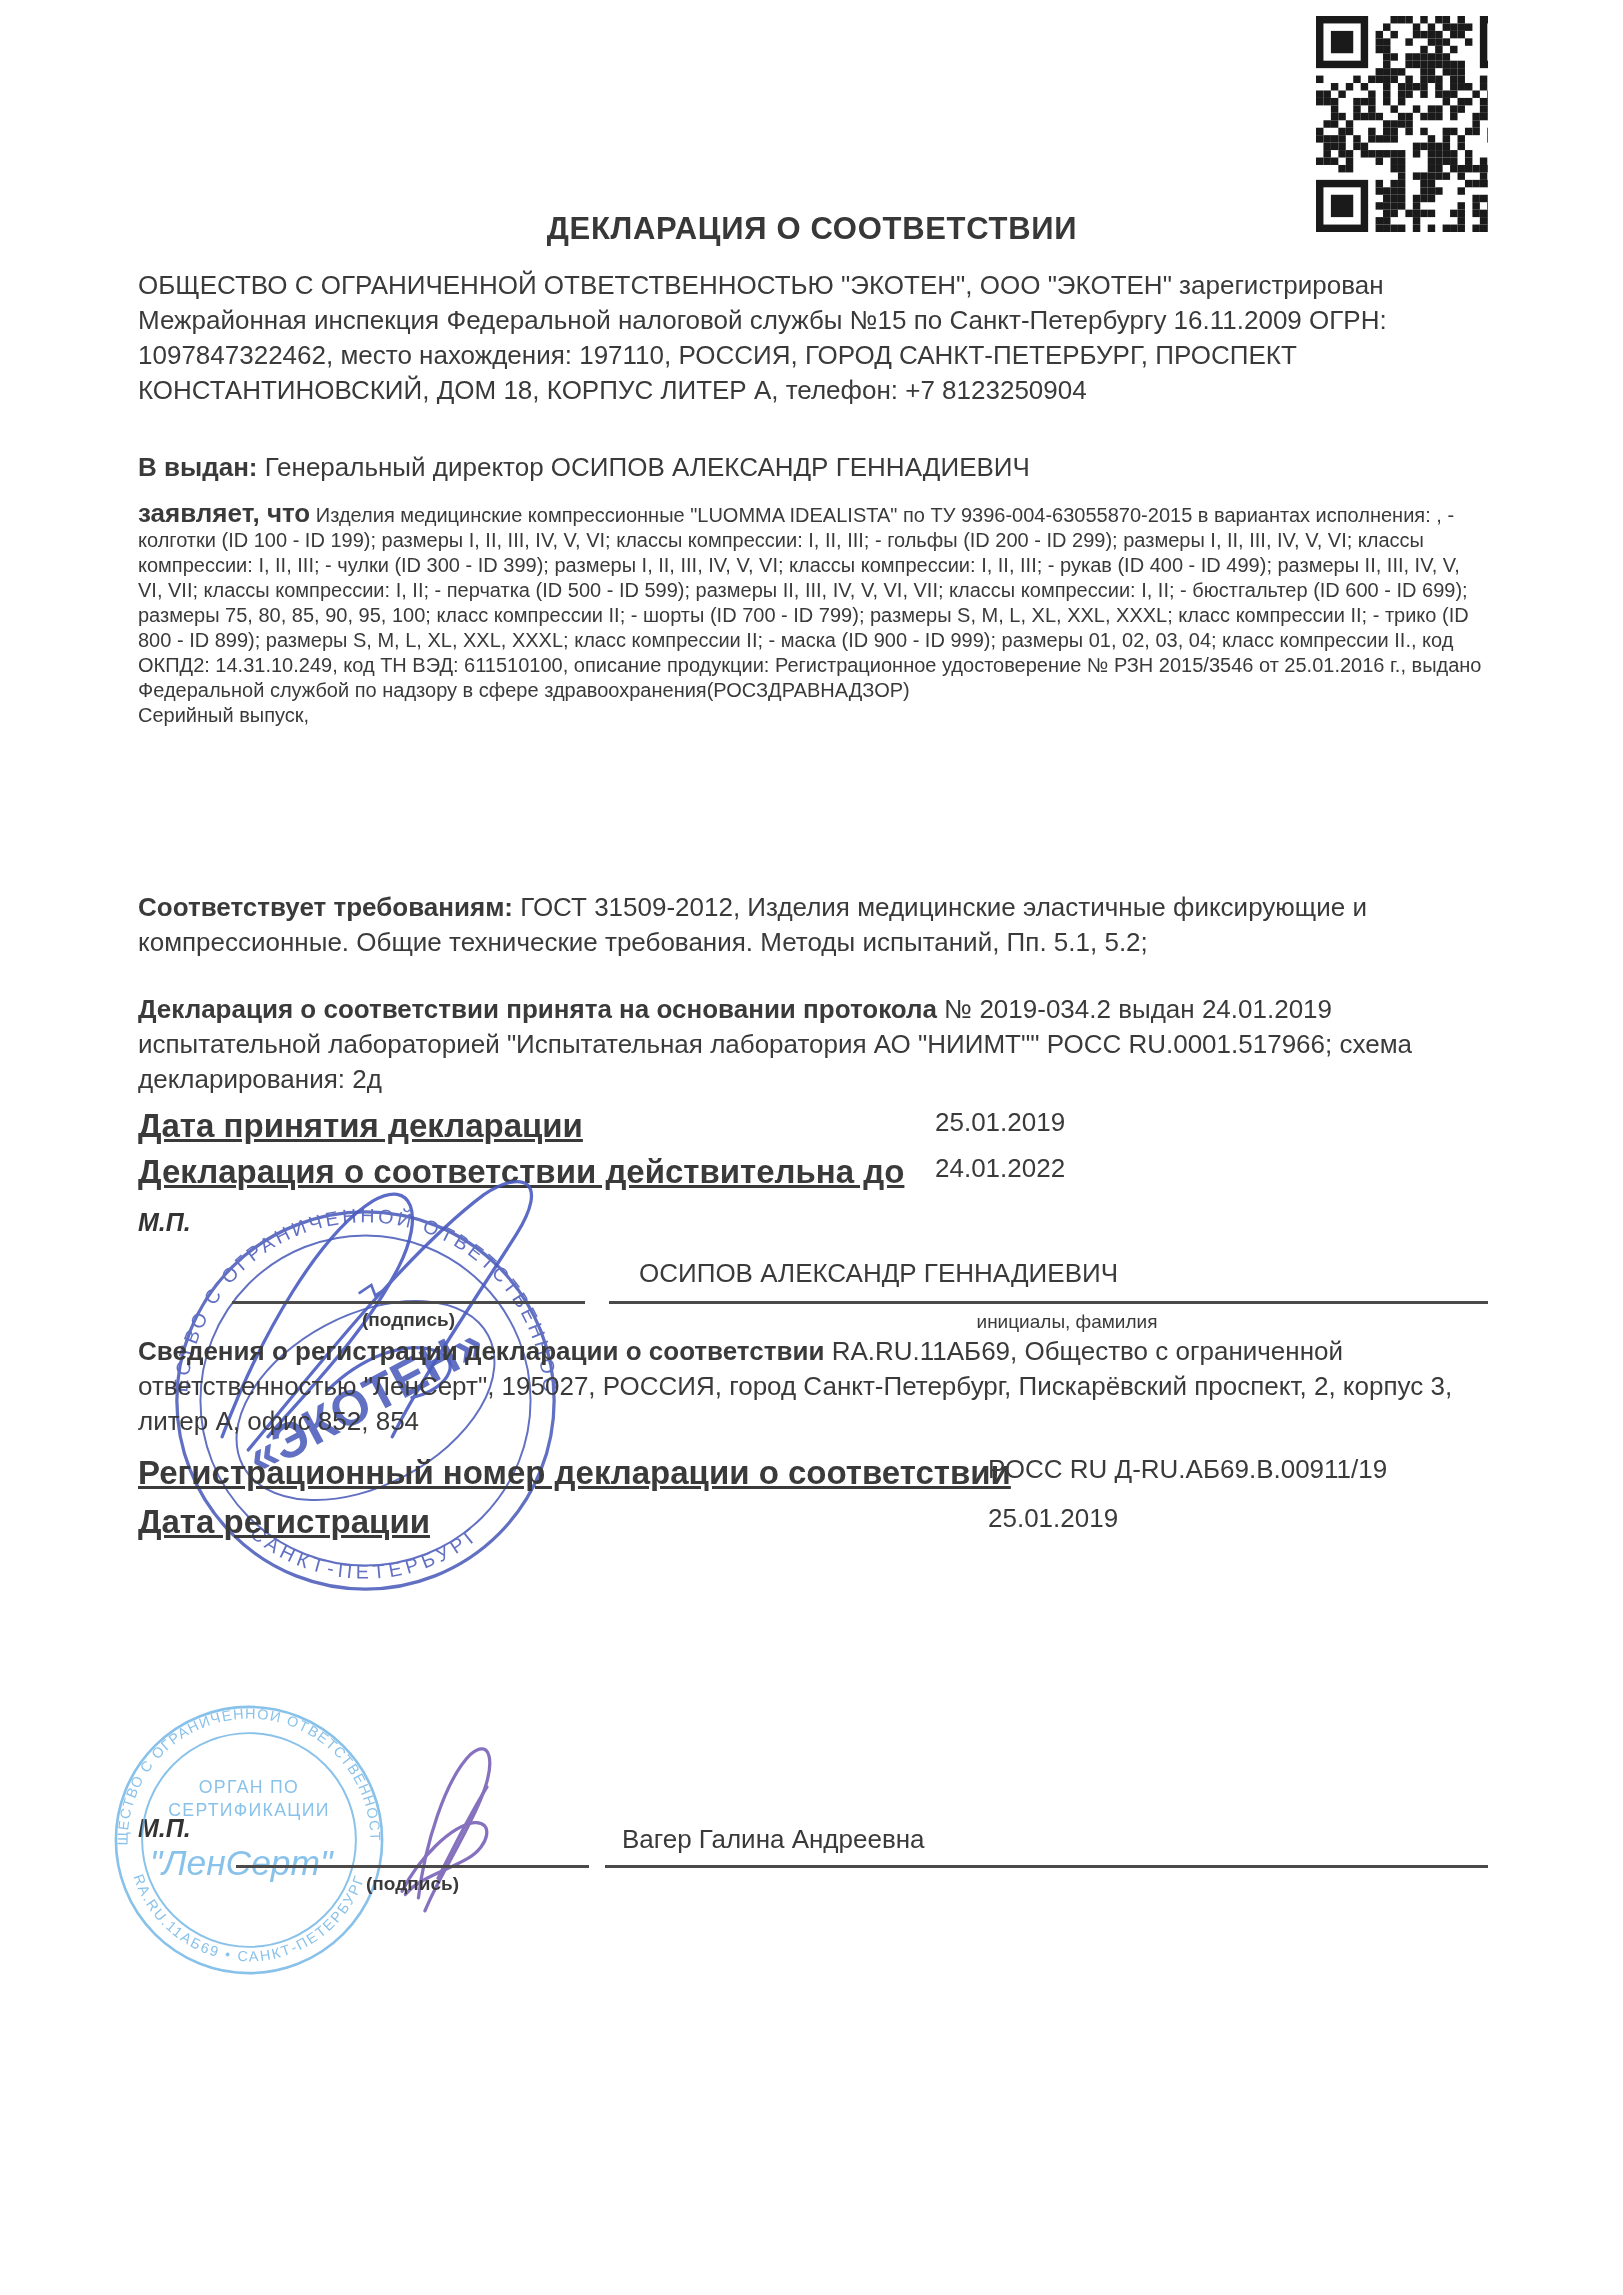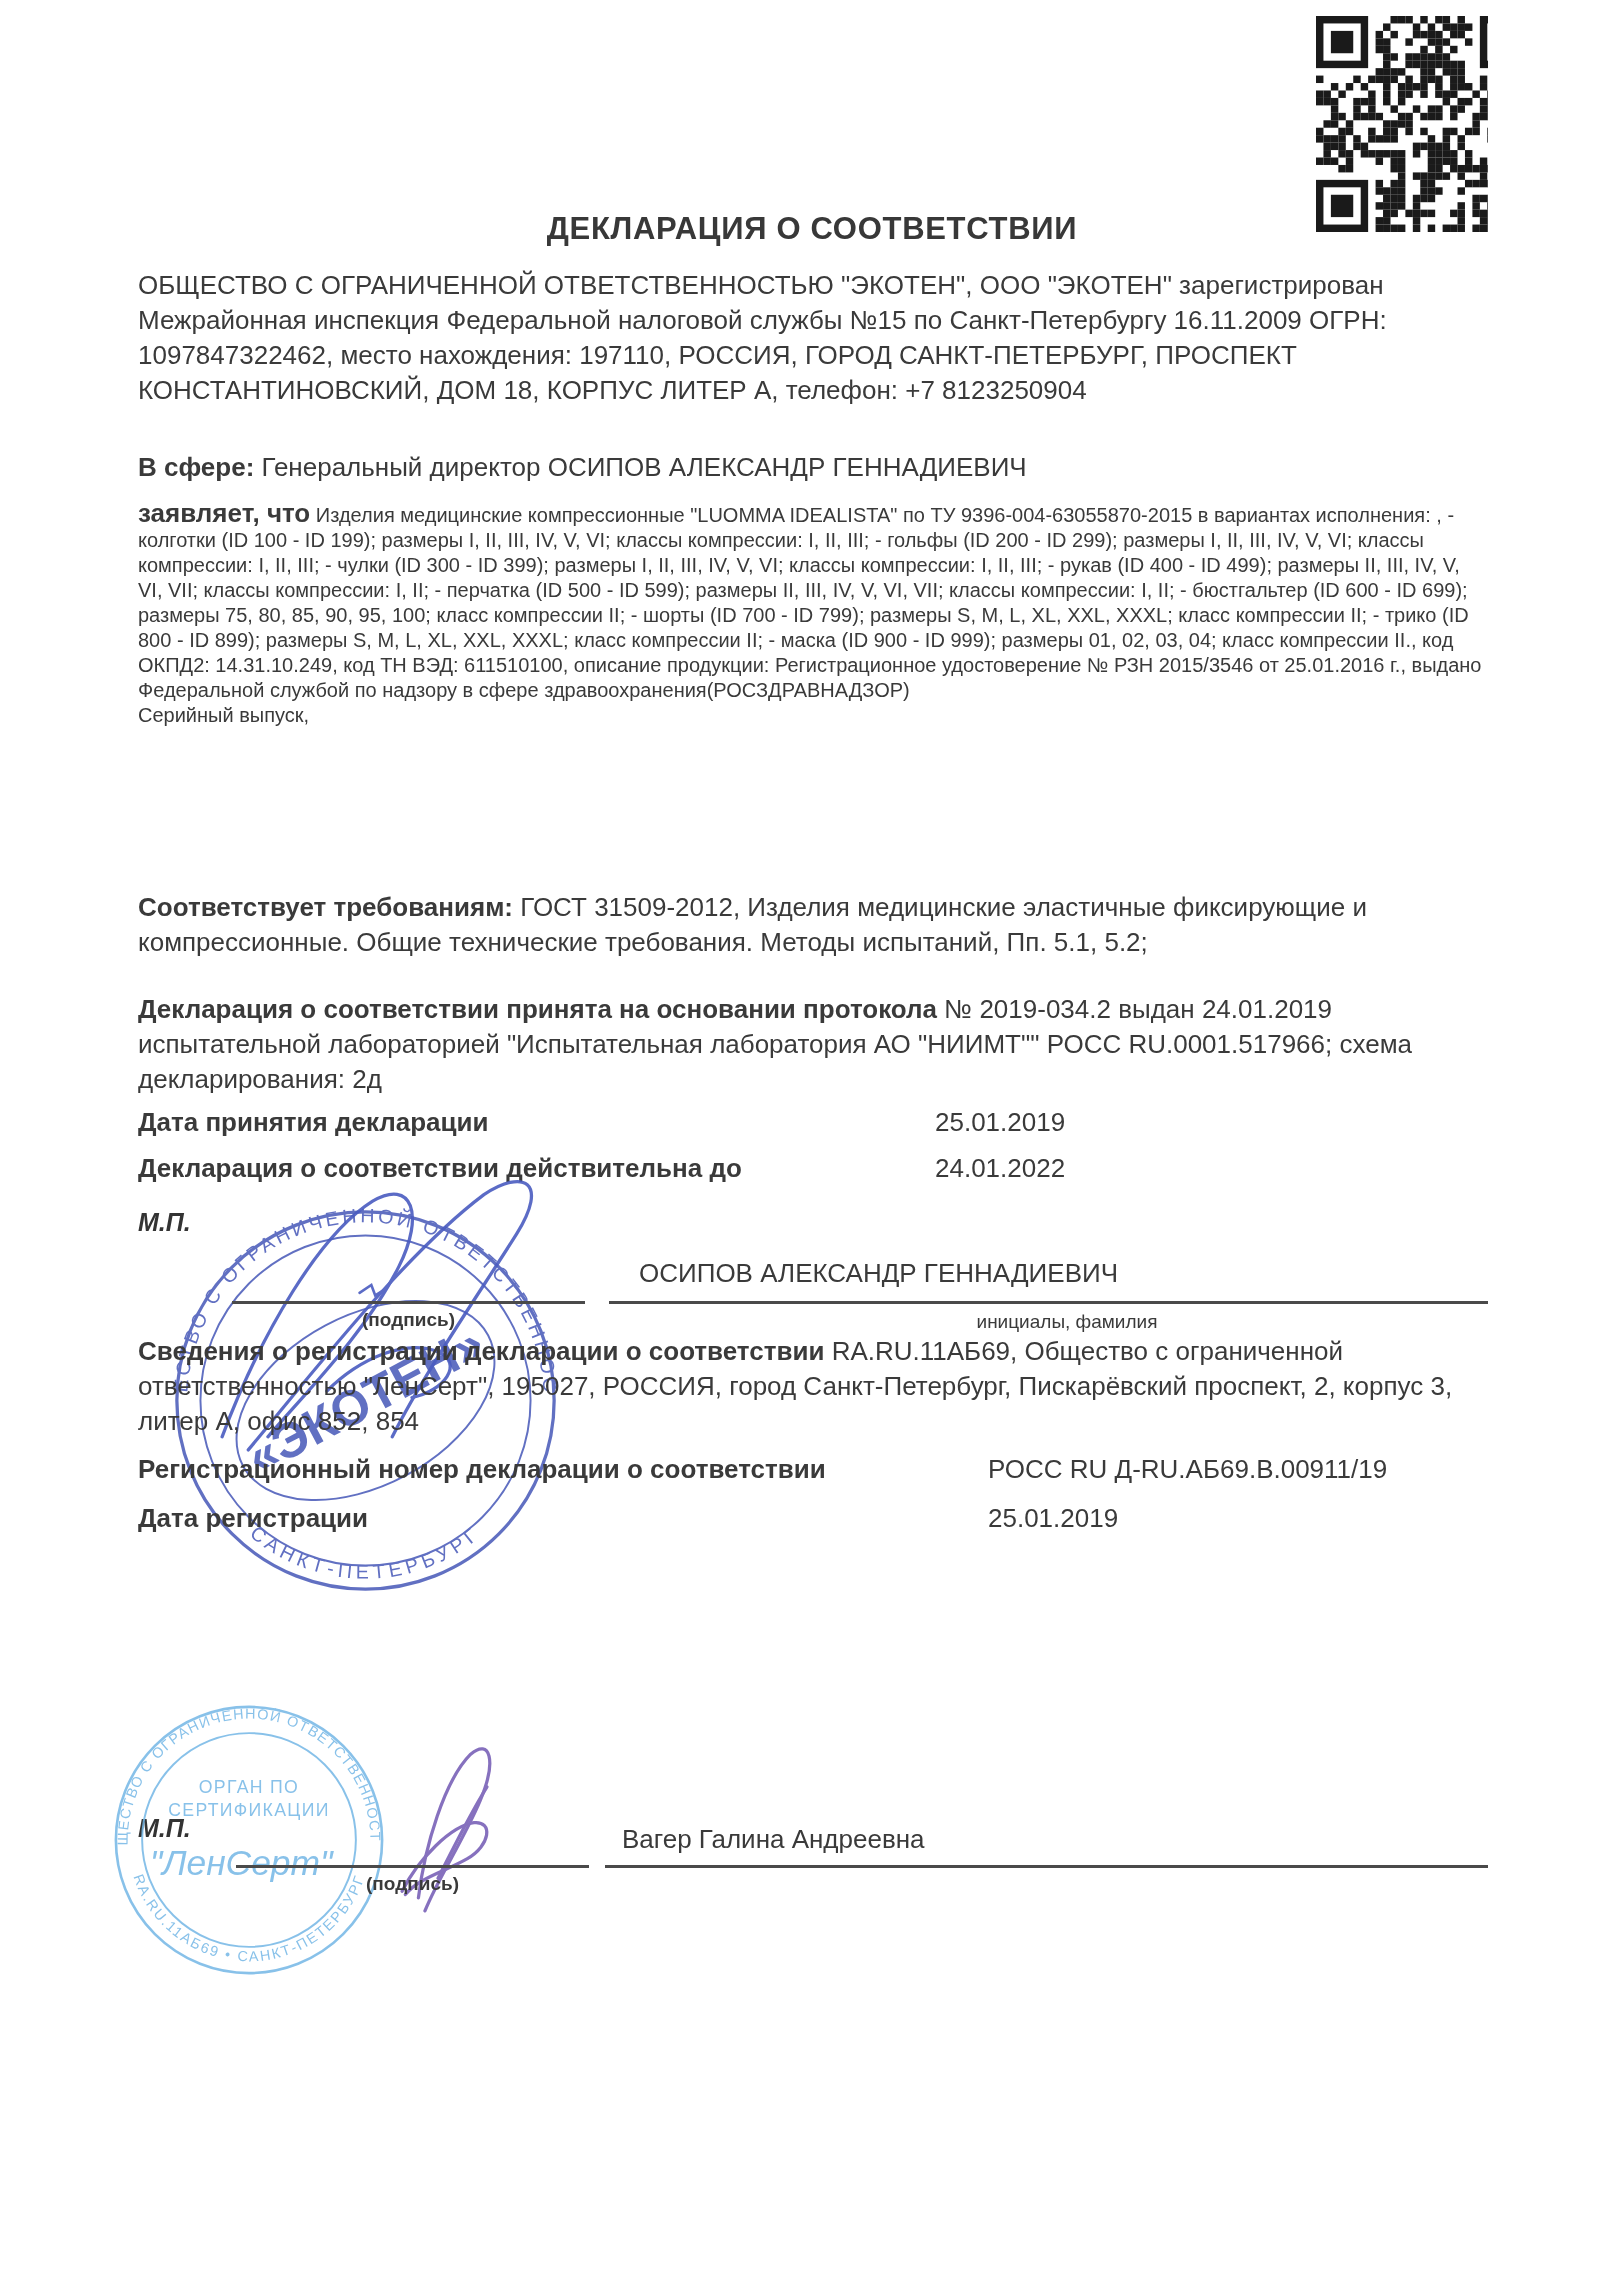--- a/index.html
+++ b/index.html
@@ -11,21 +11,21 @@
   .title{
     left:0; top:211px; width:1624px; text-align:center;
     font-size:31px; font-weight:bold; letter-spacing:0.7px; color:#383838;
   }
   .lg{font-size:26px; line-height:35px;}
   .sm{font-size:20px; line-height:25px;}
   .para{left:138px; width:1350px; margin:0;}
   .b{font-weight:bold;}
   .lgb{font-size:26px; font-weight:bold;}
   .row{left:138px; width:1350px; height:35px;}
-  .row .lbl{font-size:26px; font-weight:bold;}
+  .row .lbl{font-size:33px; font-weight:bold;text-decoration:underline;}
   .row .val{position:absolute; top:0; font-size:26px; font-weight:normal;}
   .mp{font-size:25px; font-weight:bold; color:#333;font-style:italic;}
   .sigline{background:#4a4a4a; height:3.3px;}
   .cap{font-size:19px; text-align:center; color:#3a3a3a;}
   .cap.b{font-weight:bold;}
   .signame{font-size:26px; color:#3a3a3a;}
   .qr{image-rendering:pixelated;}
   svg text{font-family:"Liberation Sans", sans-serif;}
 </style>
 </head>
@@ -384,21 +384,21 @@
       <rect x="2" y="24" width="3" height="3" fill="#1a1a1a"></rect>
     </svg>
 
   <div class="abs title">ДЕКЛАРАЦИЯ О СООТВЕТСТВИИ</div>
 
   <p class="abs para lg" style="top:268px;">
     <span>ОБЩЕСТВО С ОГРАНИЧЕННОЙ ОТВЕТСТВЕННОСТЬЮ "ЭКОТЕН", ООО "ЭКОТЕН" зарегистрирован Межрайонная инспекция Федеральной налоговой службы №15 по Санкт-Петербургу 16.11.2009 ОГРН: 1097847322462, место нахождения: 197110, РОССИЯ, ГОРОД САНКТ-ПЕТЕРБУРГ, ПРОСПЕКТ КОНСТАНТИНОВСКИЙ, ДОМ 18, КОРПУС ЛИТЕР А, телефон: +7 8123250904</span>
   </p>
 
   <p class="abs para lg" style="top:450px;">
-    <span class="b">В сфере:</span>
+    <span class="b">В выдан:</span>
     <span>Генеральный директор ОСИПОВ АЛЕКСАНДР ГЕННАДИЕВИЧ</span>
   </p>
 
   <div class="abs para" style="top:501px;">
     <p class="sm" style="margin:0;">
       <span class="lgb">заявляет, что</span>
       <span>Изделия медицинские компрессионные "LUOMMA IDEALISTA" по ТУ 9396-004-63055870-2015 в вариантах исполнения: , - колготки (ID 100 - ID 199); размеры I, II, III, IV, V, VI; классы компрессии: I, II, III; - гольфы (ID 200 - ID 299); размеры I, II, III, IV, V, VI; классы компрессии: I, II, III; - чулки (ID 300 - ID 399); размеры I, II, III, IV, V, VI; классы компрессии: I, II, III; - рукав (ID 400 - ID 499); размеры II, III, IV, V, VI, VII; классы компрессии: I, II; - перчатка (ID 500 - ID 599); размеры II, III, IV, V, VI, VII; классы компрессии: I, II; - бюстгальтер (ID 600 - ID 699); размеры 75, 80, 85, 90, 95, 100; класс компрессии II; - шорты (ID 700 - ID 799); размеры S, M, L, XL, XXL, XXXL; класс компрессии II; - трико (ID 800 - ID 899); размеры S, M, L, XL, XXL, XXXL; класс компрессии II; - маска (ID 900 - ID 999); размеры 01, 02, 03, 04; класс компрессии II., код ОКПД2: 14.31.10.249, код ТН ВЭД: 611510100, описание продукции: Регистрационное удостоверение № РЗН 2015/3546 от 25.01.2016 г., выдано Федеральной службой по надзору в сфере здравоохранения(РОСЗДРАВНАДЗОР)</span>
     </p>
     <p class="sm" style="margin:0;">Серийный выпуск,</p>
   </div>

